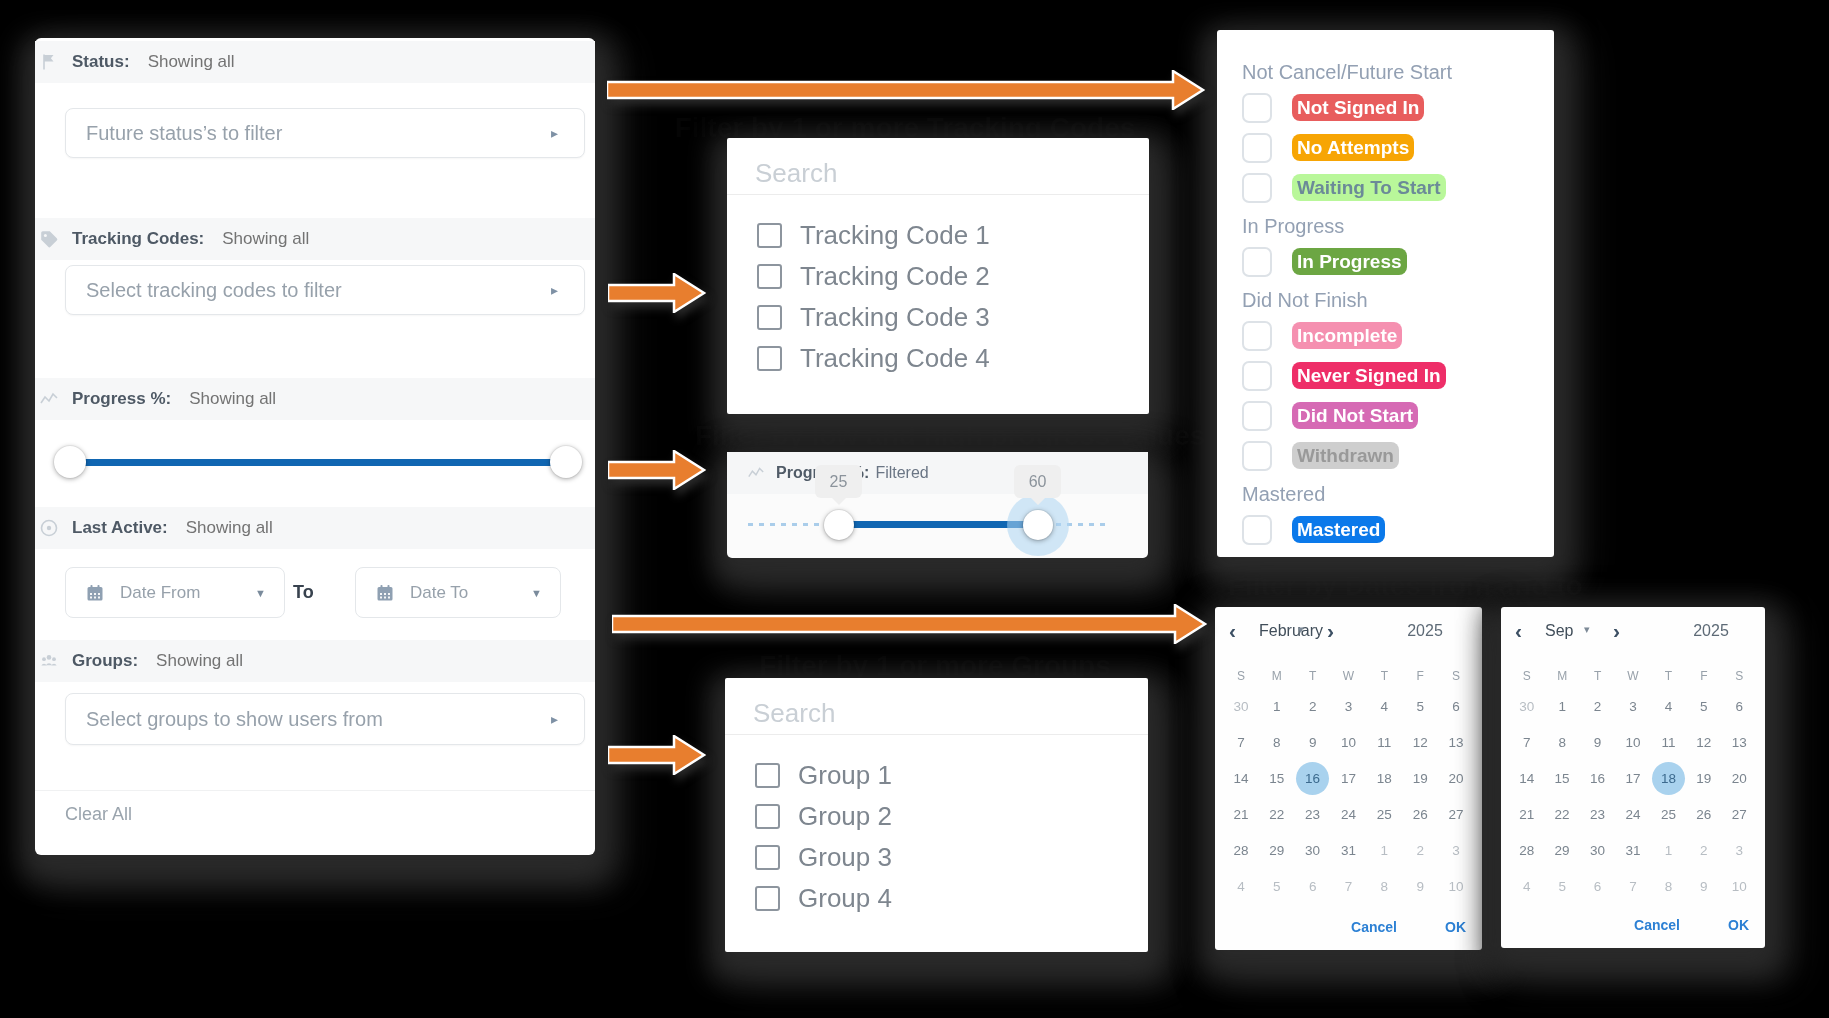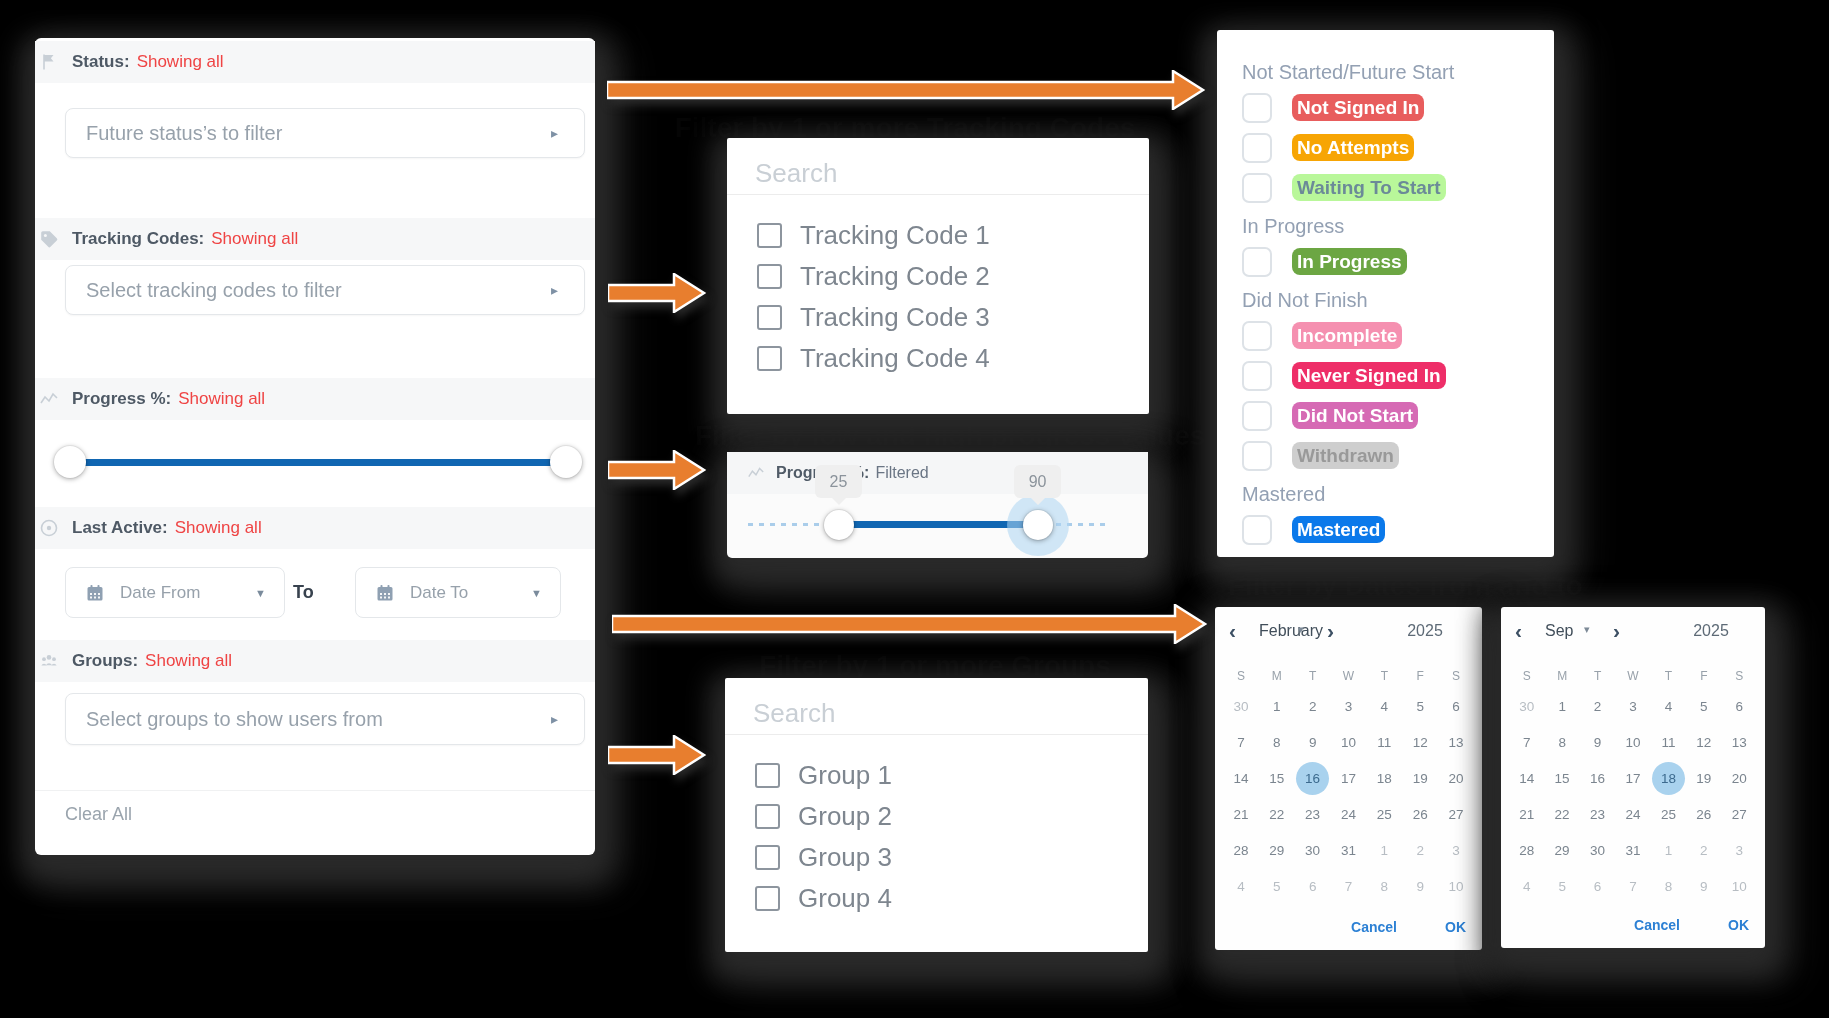--- a/index.html
+++ b/index.html
@@ -15,21 +15,21 @@
 
   
   .arrow{position:absolute;z-index:4;filter:drop-shadow(3px 6px 4px rgba(45,45,45,.9));}
   .arrow polygon{fill:var(--arrow-orange,#e87e2e);stroke:#fff;stroke-width:2.5;}
 
   
   #left-panel{left:35px;top:38px;width:560px;height:817px;border-radius:6px;}
   .lp-strip{position:absolute;left:0;right:0;height:42px;background:#f6f7f8;display:flex;align-items:center;padding-left:4px;box-sizing:border-box;}
   .lp-strip svg{margin-right:13px;flex:none;}
   .lp-label{font-weight:bold;color:#4e5965;font-size:17px;}
-  .lp-value{color:#ef4444;font-size:17px;margin-left:7px;}
+  .lp-value{color:#737373;font-size:17px;margin-left:18px;}
   .lp-select{position:absolute;left:30px;width:520px;height:50px;border:1px solid #e4e7ea;border-radius:8px;background:#fff;
     display:flex;align-items:center;padding-left:20px;box-sizing:border-box;color:#97a1ab;font-size:20px;box-shadow:0 1px 2px rgba(0,0,0,.04);}
   .lp-chev{position:absolute;right:26px;color:#7e91a5;font-size:14px;}
   .lp-track{position:absolute;left:35px;top:421px;width:496px;height:7px;background:var(--accent-blue,#1066b2);border-radius:4px;}
   .lp-handle{position:absolute;width:32px;height:32px;border-radius:50%;background:#fff;top:408px;
     box-shadow:0 1px 5px rgba(0,0,0,.35), 0 0 0 1px rgba(0,0,0,.04);}
   .lp-datebox{position:absolute;top:529px;height:51px;border:1px solid #e4e7ea;border-radius:8px;background:#fff;
     display:flex;align-items:center;box-sizing:border-box;color:#97a1ab;font-size:17px;}
   .lp-datebox svg{margin:0 16px 0 20px;flex:none;}
   .dd-caret{position:absolute;right:18px;color:#7a8b9c;font-size:11px;}
@@ -236,21 +236,21 @@
       <svg width="18" height="18" viewBox="0 0 20 20">
         <polyline class="ic" points="2,14 6,8 10,12 14,5 18,9"></polyline>
       </svg>
       <span class="pg-label">Progress %:</span>
       <span class="pg-value">Filtered</span>
     </div>
     <div class="pg-base"></div>
     <div class="pg-fill" id="pg-fill" style="left: 111.5px; width: 199.1px;"></div>
     <div class="pg-halo" id="pg-halo" style="left: 279.6px;"></div>
     <div class="pg-tip" id="pg-tip-low" style="left: 88px;">25</div>
-    <div class="pg-tip" id="pg-tip-high" style="left: 287.1px;">90</div>
+    <div class="pg-tip" id="pg-tip-high" style="left: 287.1px;">60</div>
     <div class="pg-handle" id="pg-handle-low" style="left: 96.5px;"></div>
     <div class="pg-handle" id="pg-handle-high" style="left: 295.6px;"></div>
   </div>
 
   <div class="panel pop" style="left:725px;top:678px;width:423px;height:274px;">
     <input class="pop-search" placeholder="Search" style="">
     <div class="pop-divider"></div>
     <div class="pop-list" id="groups-list">
         <div class="pop-item">
           <span class="pop-cb"></span>
@@ -266,21 +266,21 @@
         </div>
         <div class="pop-item">
           <span class="pop-cb"></span>
           <span class="pop-label">Group 4</span>
         </div>
       </div>
   </div>
 
   <div class="panel" id="status-popup">
     <div class="sp-content" id="status-content">
-        <div class="sp-header">Not Started/Future Start</div>
+        <div class="sp-header">Not Cancel/Future Start</div>
         <div class="sp-row">
           <span class="sp-cb"></span>
           <span class="sp-badge" style="background: rgb(232, 93, 93); color: rgb(255, 255, 255);">Not Signed In</span>
         </div>
         <div class="sp-row">
           <span class="sp-cb"></span>
           <span class="sp-badge" style="background: rgb(247, 165, 4); color: rgb(255, 255, 255);">No Attempts</span>
         </div>
         <div class="sp-row">
           <span class="sp-cb"></span>

